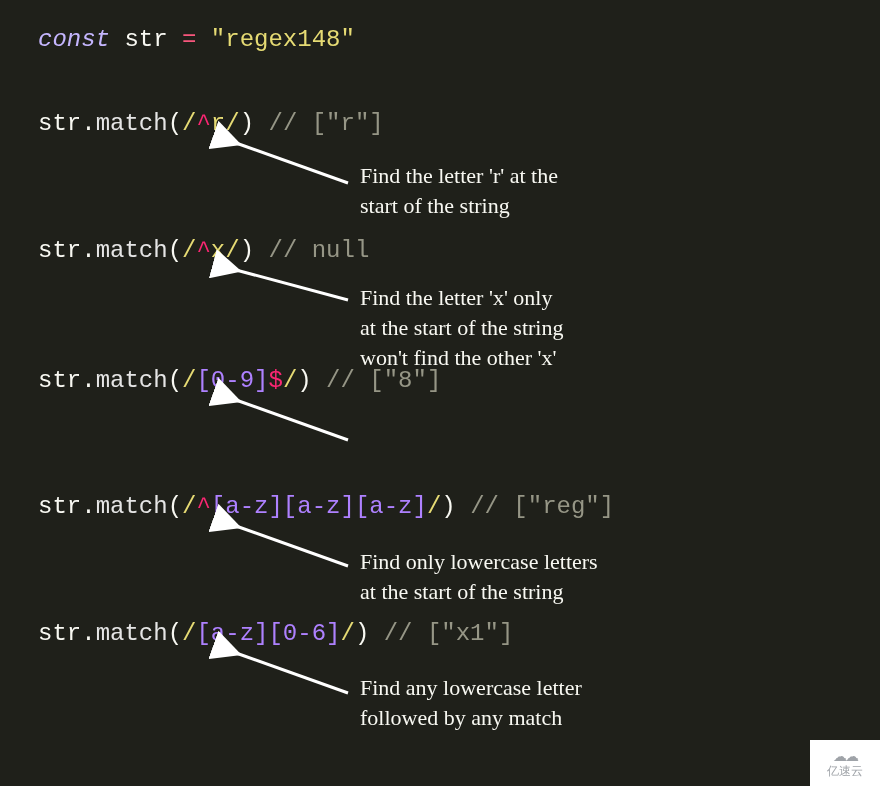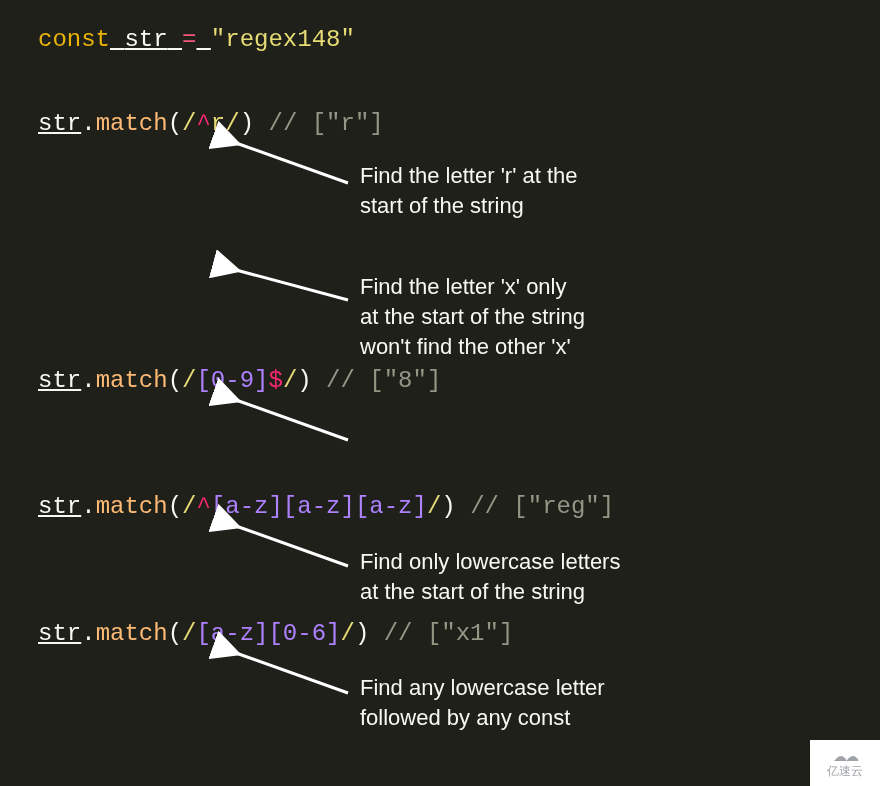--- a/index.html
+++ b/index.html
@@ -18,40 +18,40 @@
     color: #f8f8f2;
   }
   pre.codeline {
     position: absolute;
     margin: 0;
     font-size: 24px;
     line-height: 1;
     white-space: pre;
     font-family: inherit;
   }
-  .s-keyword   { color: #eab308; }        
-  .s-plain     { color: #f8f8f2; text-decoration: underline; }                              
+  .s-keyword   { color: #c4b5fd; font-style: italic; }        
+  .s-plain     { color: #f8f8f2; }                              
   .s-punc      { color: #f8f8f2; }
   .s-op        { color: #f7567c; }                              
   .s-string    { color: #e6db74; }                              
-  .s-method    { color: #fdba74; text-align: right; }                              
+  .s-method    { color: #e5e5e5; text-align: right; }                              
   .s-regex-d   { color: #e6db74; }                              
   .s-regex-anc { color: #f92672; }                              
   .s-regex-lit { color: #e6db74; }                              
   .s-regex-cls { color: #ae81ff; margin-top: 40px; }                              
   .s-comment   { color: #969686; }                              
 
   pre.annot {
     position: absolute;
     margin: 0;
     color: #f8f8f2;
     font-size: 22px;
     line-height: 30px;
     white-space: pre;
-    font-family: Liberation Sans, sans-serif;
+    font-family: Liberation Serif, serif;
   }
 
   svg.arrow {
     position: absolute;
     overflow: visible;
     pointer-events: none;
   }
 
   .watermark {
     position: absolute;
@@ -91,29 +91,30 @@
     <defs>
         <marker id="ah1" markerWidth="10" markerHeight="10" refX="2" refY="5" orient="auto">
           <path d="M10 0 L0 5 L10 10 Z" fill="#ffffff"></path>
         </marker>
       </defs>
     <line x1="120" y1="48" x2="8" y2="8" stroke="#ffffff" stroke-width="3" marker-end="url(#ah1)"></line>
   </svg>
   <pre class="annot" style="left:360px; top:161px;">Find the letter 'r' at the
 start of the string</pre>
 
+  <pre class="codeline" style="left:38px; top:239px;" id="code-1"><span class="s-plain">str</span><span class="s-punc">.</span><span class="s-method">match</span><span class="s-punc">(</span><span class="s-regex-d">/</span><span class="s-regex-anc">^</span><span class="s-regex-lit">x</span><span class="s-regex-d">/</span><span class="s-punc">) </span><span class="s-comment">// null</span></pre>
   <svg class="arrow" style="left:228px; top:262px;" width="130" height="45">
     <defs>
         <marker id="ah2" markerWidth="10" markerHeight="10" refX="2" refY="5" orient="auto">
           <path d="M10 0 L0 5 L10 10 Z" fill="#ffffff"></path>
         </marker>
       </defs>
     <line x1="120" y1="38" x2="8" y2="8" stroke="#ffffff" stroke-width="3" marker-end="url(#ah2)"></line>
   </svg>
-  <pre class="annot" style="left:360px; top:272px;">Find the letter 'x' only
+  <pre class="annot" style="left:360px; top:283px;">Find the letter 'x' only
 at the start of the string
 won't find the other 'x'</pre>
 
   <pre class="codeline" style="left:38px; top:369px;" id="code-2"><span class="s-plain">str</span><span class="s-punc">.</span><span class="s-method">match</span><span class="s-punc">(</span><span class="s-regex-d">/</span><span class="s-regex-cls">[0-9]</span><span class="s-regex-anc">$</span><span class="s-regex-d">/</span><span class="s-punc">) </span><span class="s-comment">// ["8"]</span></pre>
   <svg class="arrow" style="left:228px; top:392px;" width="130" height="55">
     <defs>
         <marker id="ah3" markerWidth="10" markerHeight="10" refX="2" refY="5" orient="auto">
           <path d="M10 0 L0 5 L10 10 Z" fill="#ffffff"></path>
         </marker>
       </defs>
@@ -135,21 +136,21 @@
   <pre class="codeline" style="left:38px; top:622px;" id="code-4"><span class="s-plain">str</span><span class="s-punc">.</span><span class="s-method">match</span><span class="s-punc">(</span><span class="s-regex-d">/</span><span class="s-regex-cls">[a-z][0-6]</span><span class="s-regex-d">/</span><span class="s-punc">) </span><span class="s-comment">// ["x1"]</span></pre>
   <svg class="arrow" style="left:228px; top:645px;" width="130" height="55">
     <defs>
         <marker id="ah5" markerWidth="10" markerHeight="10" refX="2" refY="5" orient="auto">
           <path d="M10 0 L0 5 L10 10 Z" fill="#ffffff"></path>
         </marker>
       </defs>
     <line x1="120" y1="48" x2="8" y2="8" stroke="#ffffff" stroke-width="3" marker-end="url(#ah5)"></line>
   </svg>
   <pre class="annot" style="left:360px; top:673px;">Find any lowercase letter
-followed by any const</pre>
+followed by any match</pre>
 
   <div class="watermark">
     <div class="watermark-inner">
       <span class="wm-icon">☁☁</span>
       <span>亿速云</span>
     </div>
   </div>
 
 </div>
 

